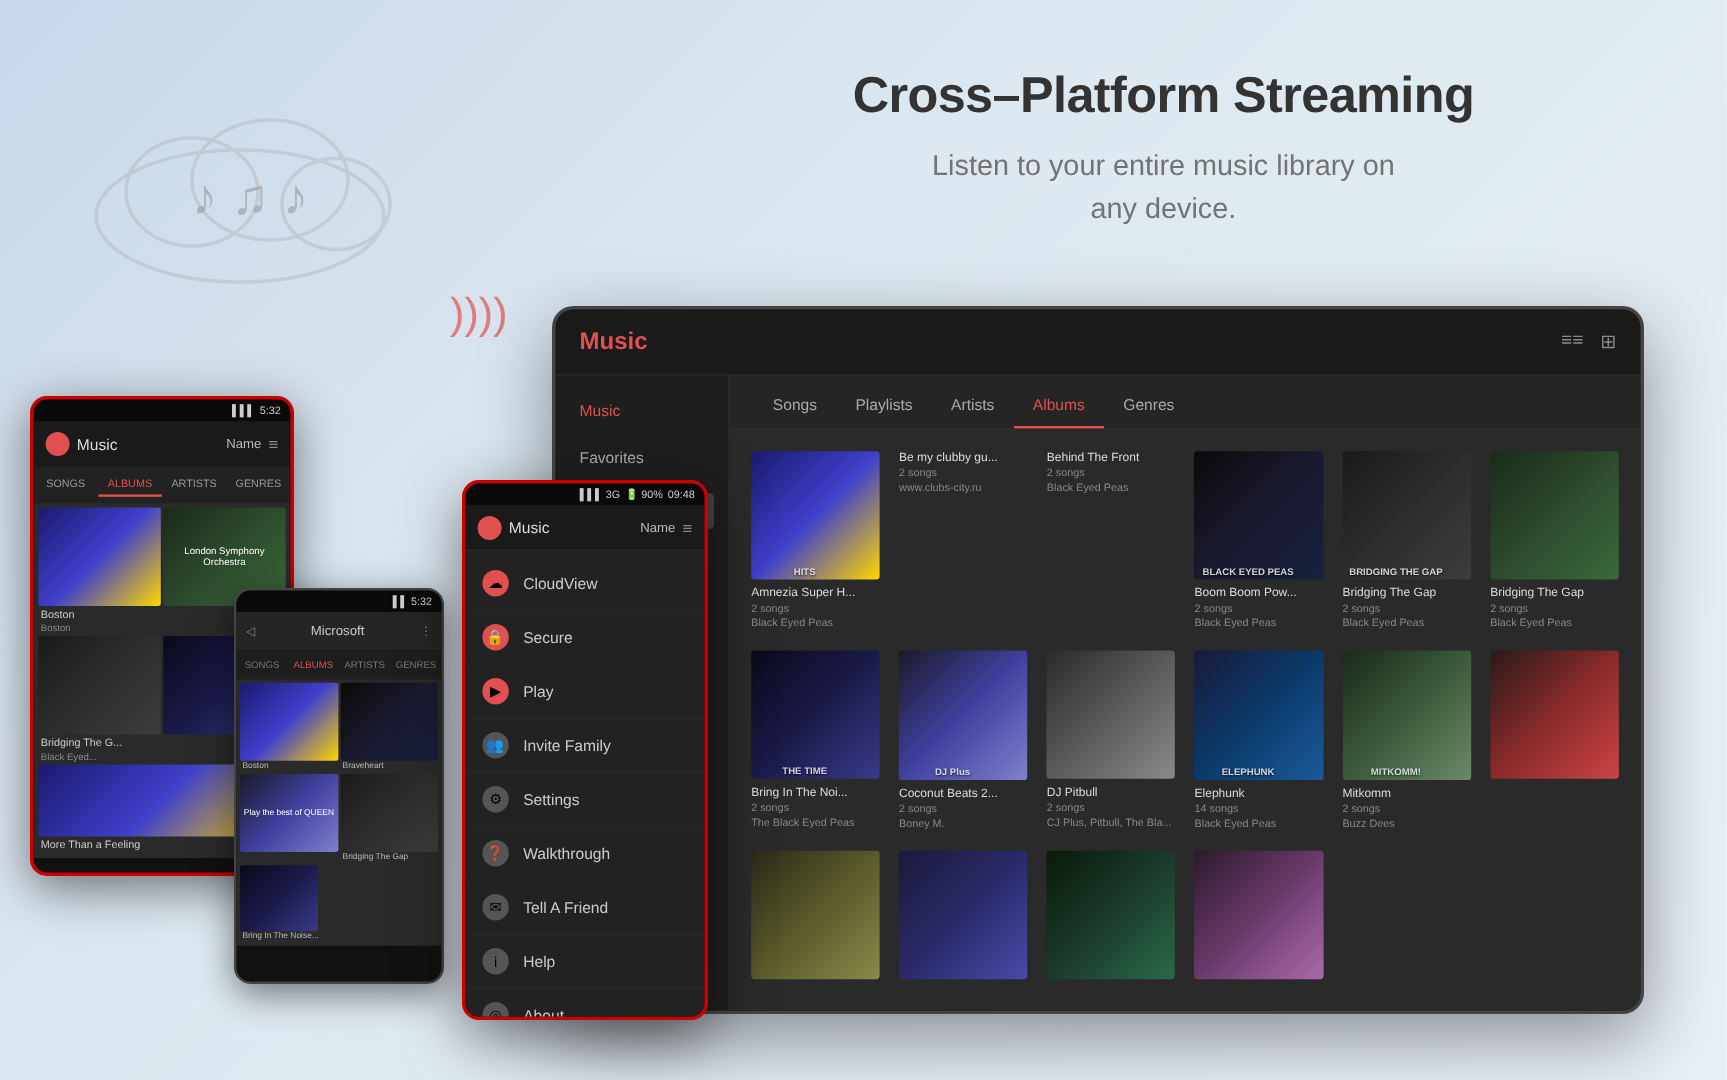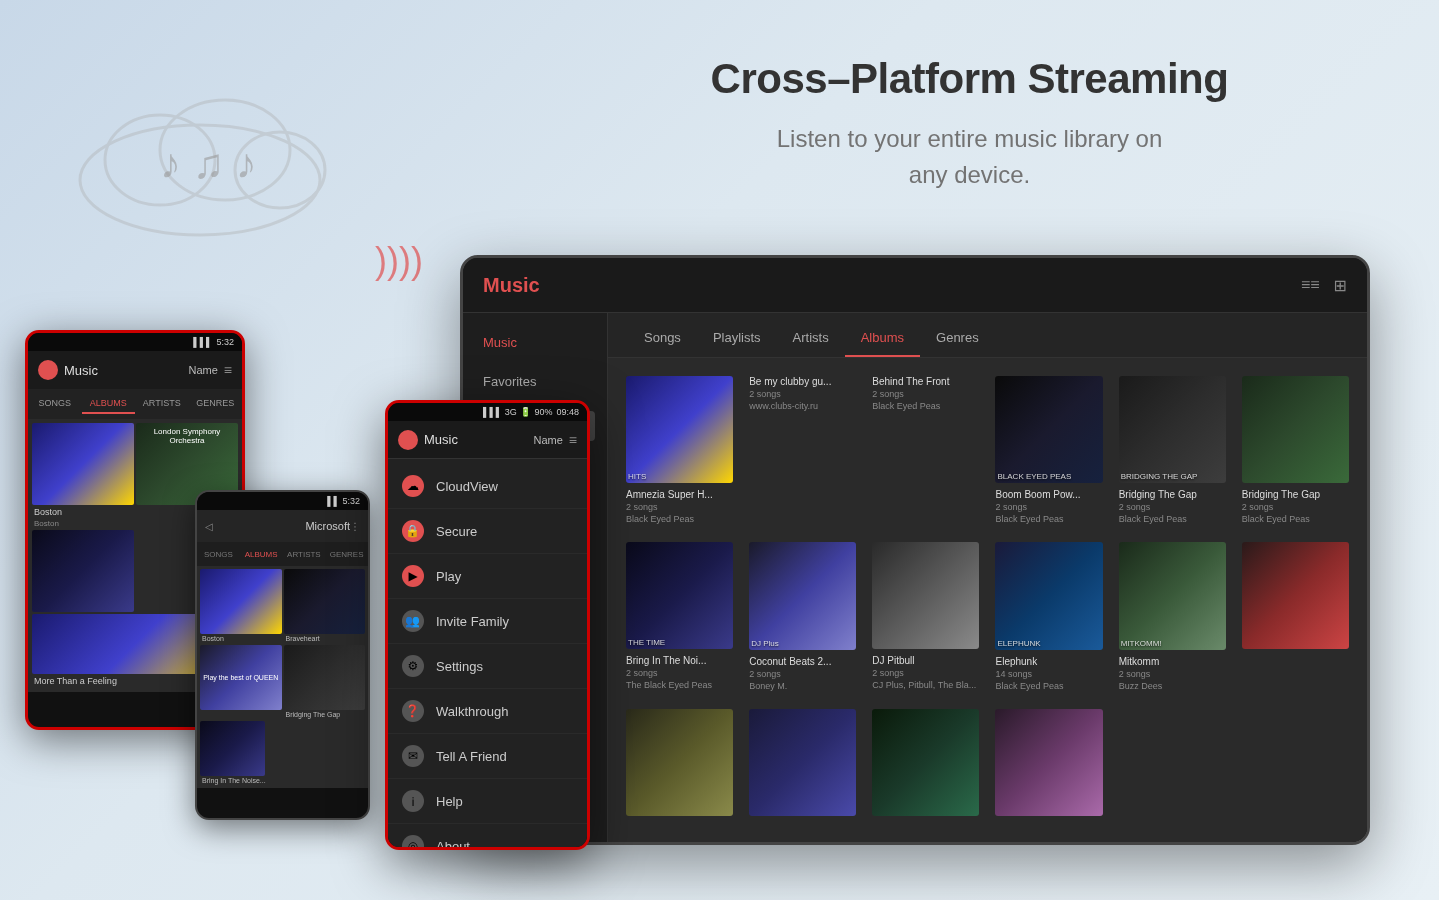--- a/index.html
+++ b/index.html
@@ -226,22 +226,22 @@
     .art-16 { background: linear-gradient(135deg, #2a1a2a 0%, #6a3a6a 50%, #aa6aaa 100%); }
 
     
     .art-label {
       position: absolute;
       bottom: 2px;
       left: 2px;
       right: 20px;
       font-size: 8px;
       color: rgba(255,255,255,0.8);
-      font-weight: normal;
-      text-align: left;
+      font-weight: bold;
+      text-align: center;
       text-shadow: 0 1px 2px rgba(0,0,0,0.8);
     }
 
     
     .phone-main {
       position: absolute;
       top: 330px;
       left: 25px;
       width: 220px;
       height: 400px;
@@ -422,21 +422,21 @@
       background: #252525;
       height: 32px;
       display: flex;
       align-items: center;
       padding: 0 8px;
     }
     .small-phone-title {
       color: #ccc;
       font-size: 11px;
       flex: 1;
-      text-align: right;
+      text-align: center;
     }
     .small-phone-tabs {
       background: #1e1e1e;
       height: 24px;
       display: flex;
       align-items: center;
     }
     .small-phone-tab {
       flex: 1;
       text-align: center;
@@ -634,24 +634,29 @@
     <div class="phone-tab">ARTISTS</div>
     <div class="phone-tab">GENRES</div>
   </div>
   <div class="phone-albums">
     <div>
       <div class="phone-album-art art-1" style="height:82px;border-radius:2px;"></div>
       <div class="phone-album-label">Boston</div>
       <div class="phone-album-sub">Boston</div>
     </div>
     <div>
-      <div class="phone-album-art art-6" style="height:82px;border-radius:2px;display:flex;align-items:flex-start;justify-content:center;">
+      <div class="phone-album-art art-6" style="height:82px;border-radius:2px;display:flex;align-items:center;justify-content:center;">
         <span style="color:#fff;font-size:8px;text-align:center;padding:4px;">London Symphony Orchestra</span>
       </div>
       <div class="phone-album-label"></div>
+    </div>
+    <div>
+      <div class="phone-album-art art-5" style="height:82px;border-radius:2px;"></div>
+      <div class="phone-album-label">Bridging The G...</div>
+      <div class="phone-album-sub">Black Eyed...</div>
     </div>
     <div>
       <div class="phone-album-art art-7" style="height:82px;border-radius:2px;"></div>
     </div>
     <div style="grid-column:1/-1;">
       <div class="phone-album-art art-1" style="height:60px;border-radius:2px;"></div>
       <div class="phone-album-label">More Than a Feeling</div>
     </div>
   </div>
 </div>

